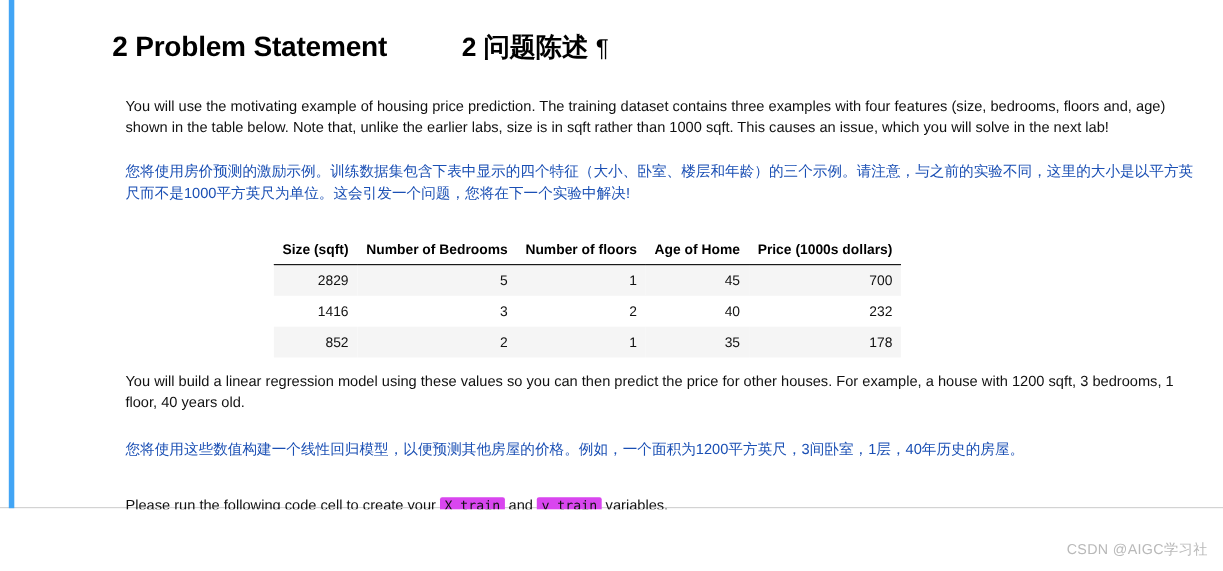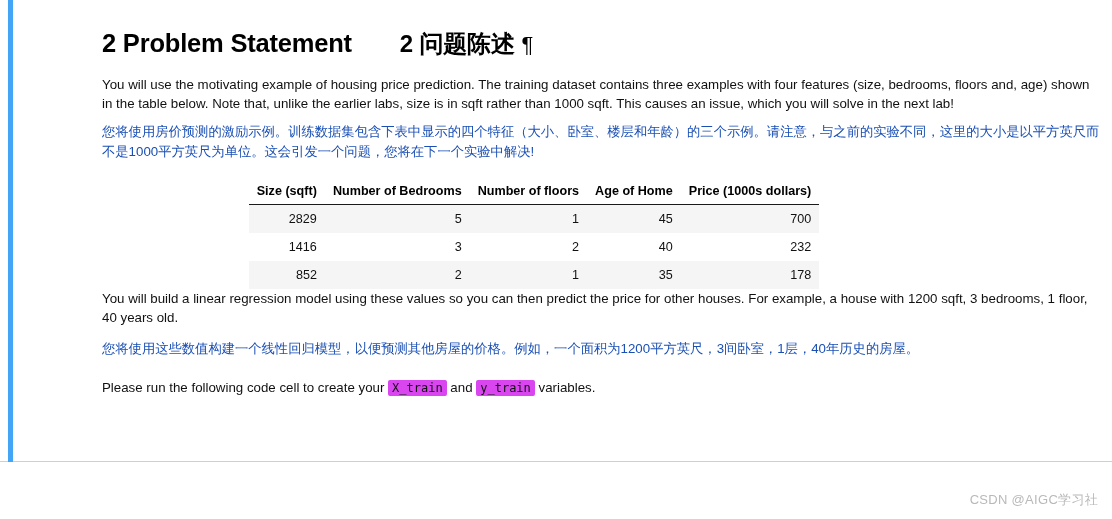--- a/index.html
+++ b/index.html
@@ -46,32 +46,32 @@
     font-size: 25.5px;
     font-weight: bold;
     margin: 0;
     padding: 28px 0 0 0;
     line-height: 1.25;
     letter-spacing: -0.2px;
     color: #000;
     white-space: pre;
   }
   h1.page-title .zh-head {
-    margin-left: 48px;
+    margin-left: 68px;
     font-size: 24px;
   }
   h1.page-title .pilcrow {
     font-weight: normal;
     font-size: 22px;
   }
 
   p.para {
     font-size: 13.3px;
     line-height: 19.5px;
-    margin: 0;
+    margin: 12px;
     color: #111111;
   }
   p.en1 { padding-top: 15px; }
   p.zh-blue {
     color: #1a4fb4;
     padding-top: 8px;
     font-size: 13.3px;
     line-height: 20px;
   }
   p.en2 { padding-top: 0px; }

